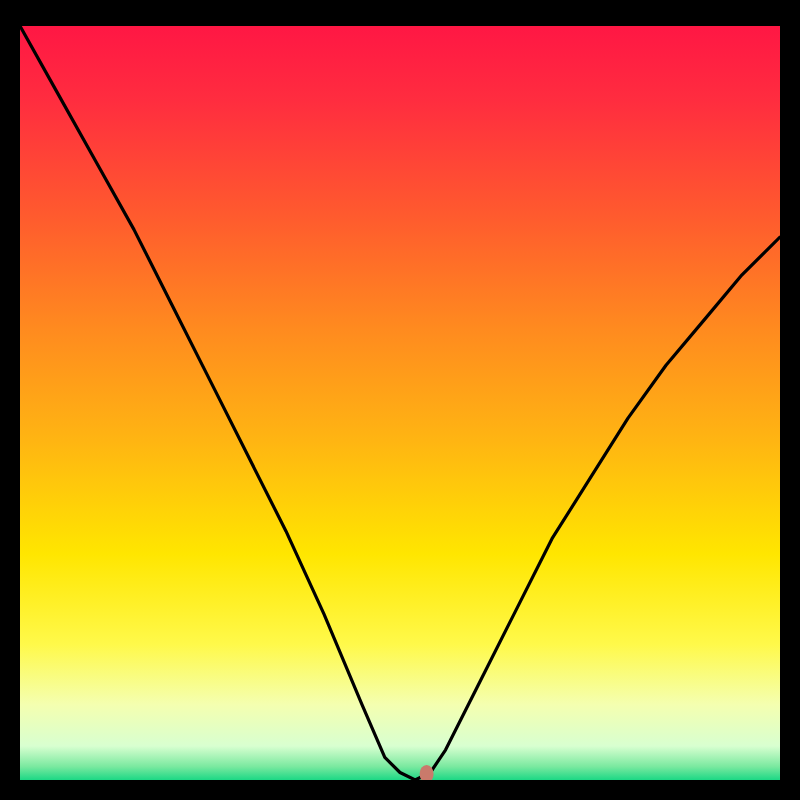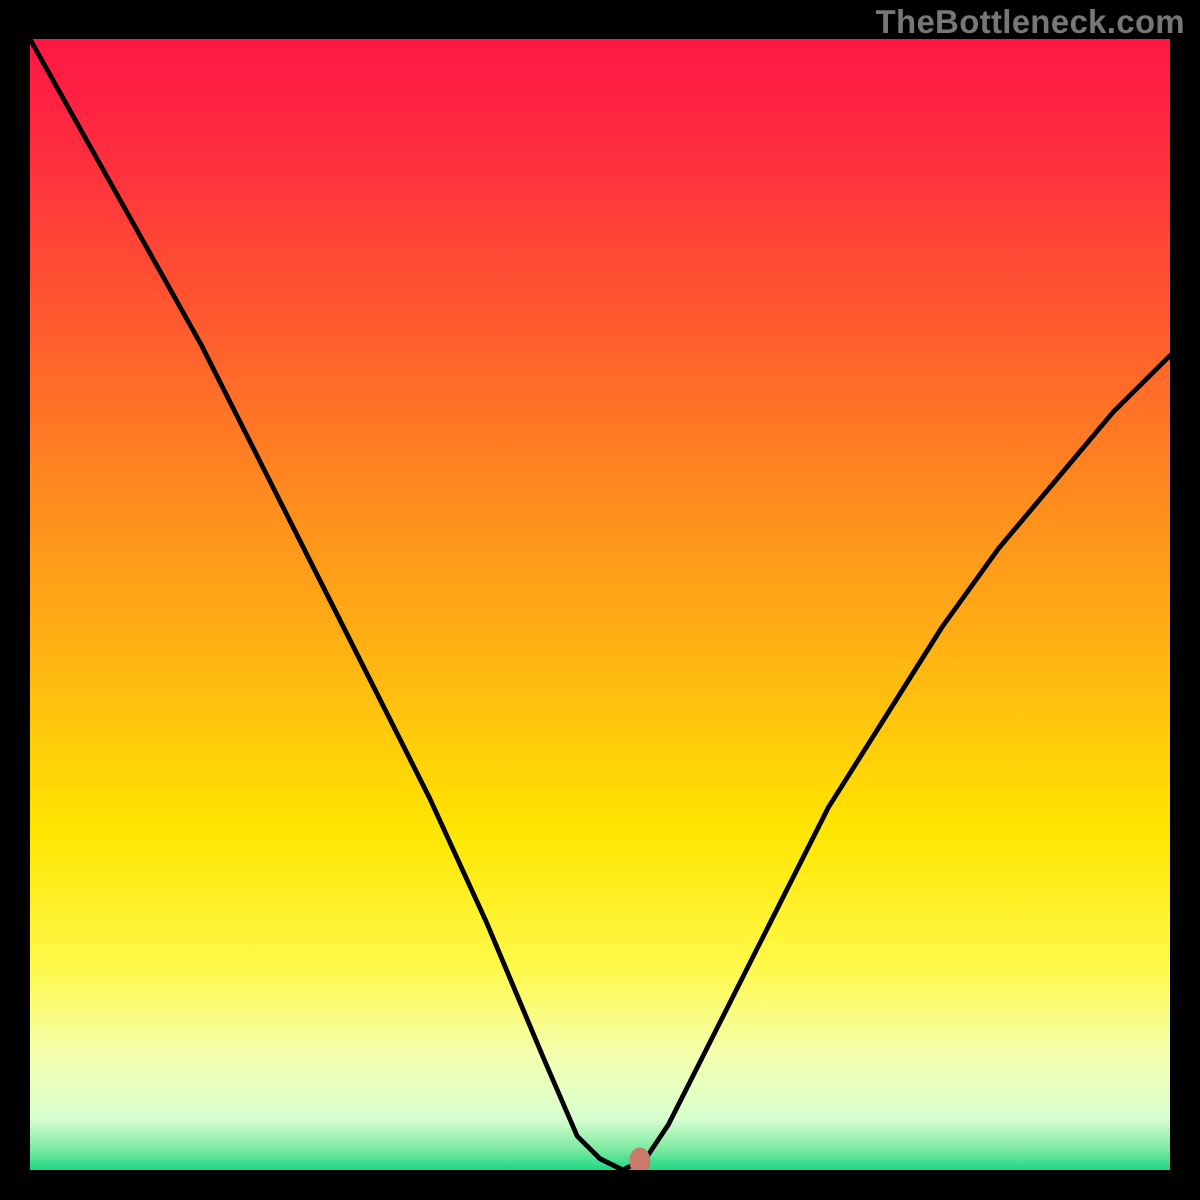--- a/index.html
+++ b/index.html
@@ -35,21 +35,20 @@
     top: 26px;
     width: 760px;
     height: 754px;
   }
   svg { display: block; }
 </style>
 </head>
 <body>
 
 <div class="frame">
-  <div class="watermark">TheBottleneck.com</div>
 
   <div class="plot">
     <svg id="svg" width="760" height="754" viewBox="0 0 760 754">
       <defs>
         <linearGradient id="bg-grad" x1="0" y1="0" x2="0" y2="1">
             <stop offset="0%" stop-color="#ff1744"></stop>
             <stop offset="10%" stop-color="#ff2d3f"></stop>
             <stop offset="25%" stop-color="#ff5a2e"></stop>
             <stop offset="40%" stop-color="#ff8a1f"></stop>
             <stop offset="55.00000000000001%" stop-color="#ffb512"></stop>

